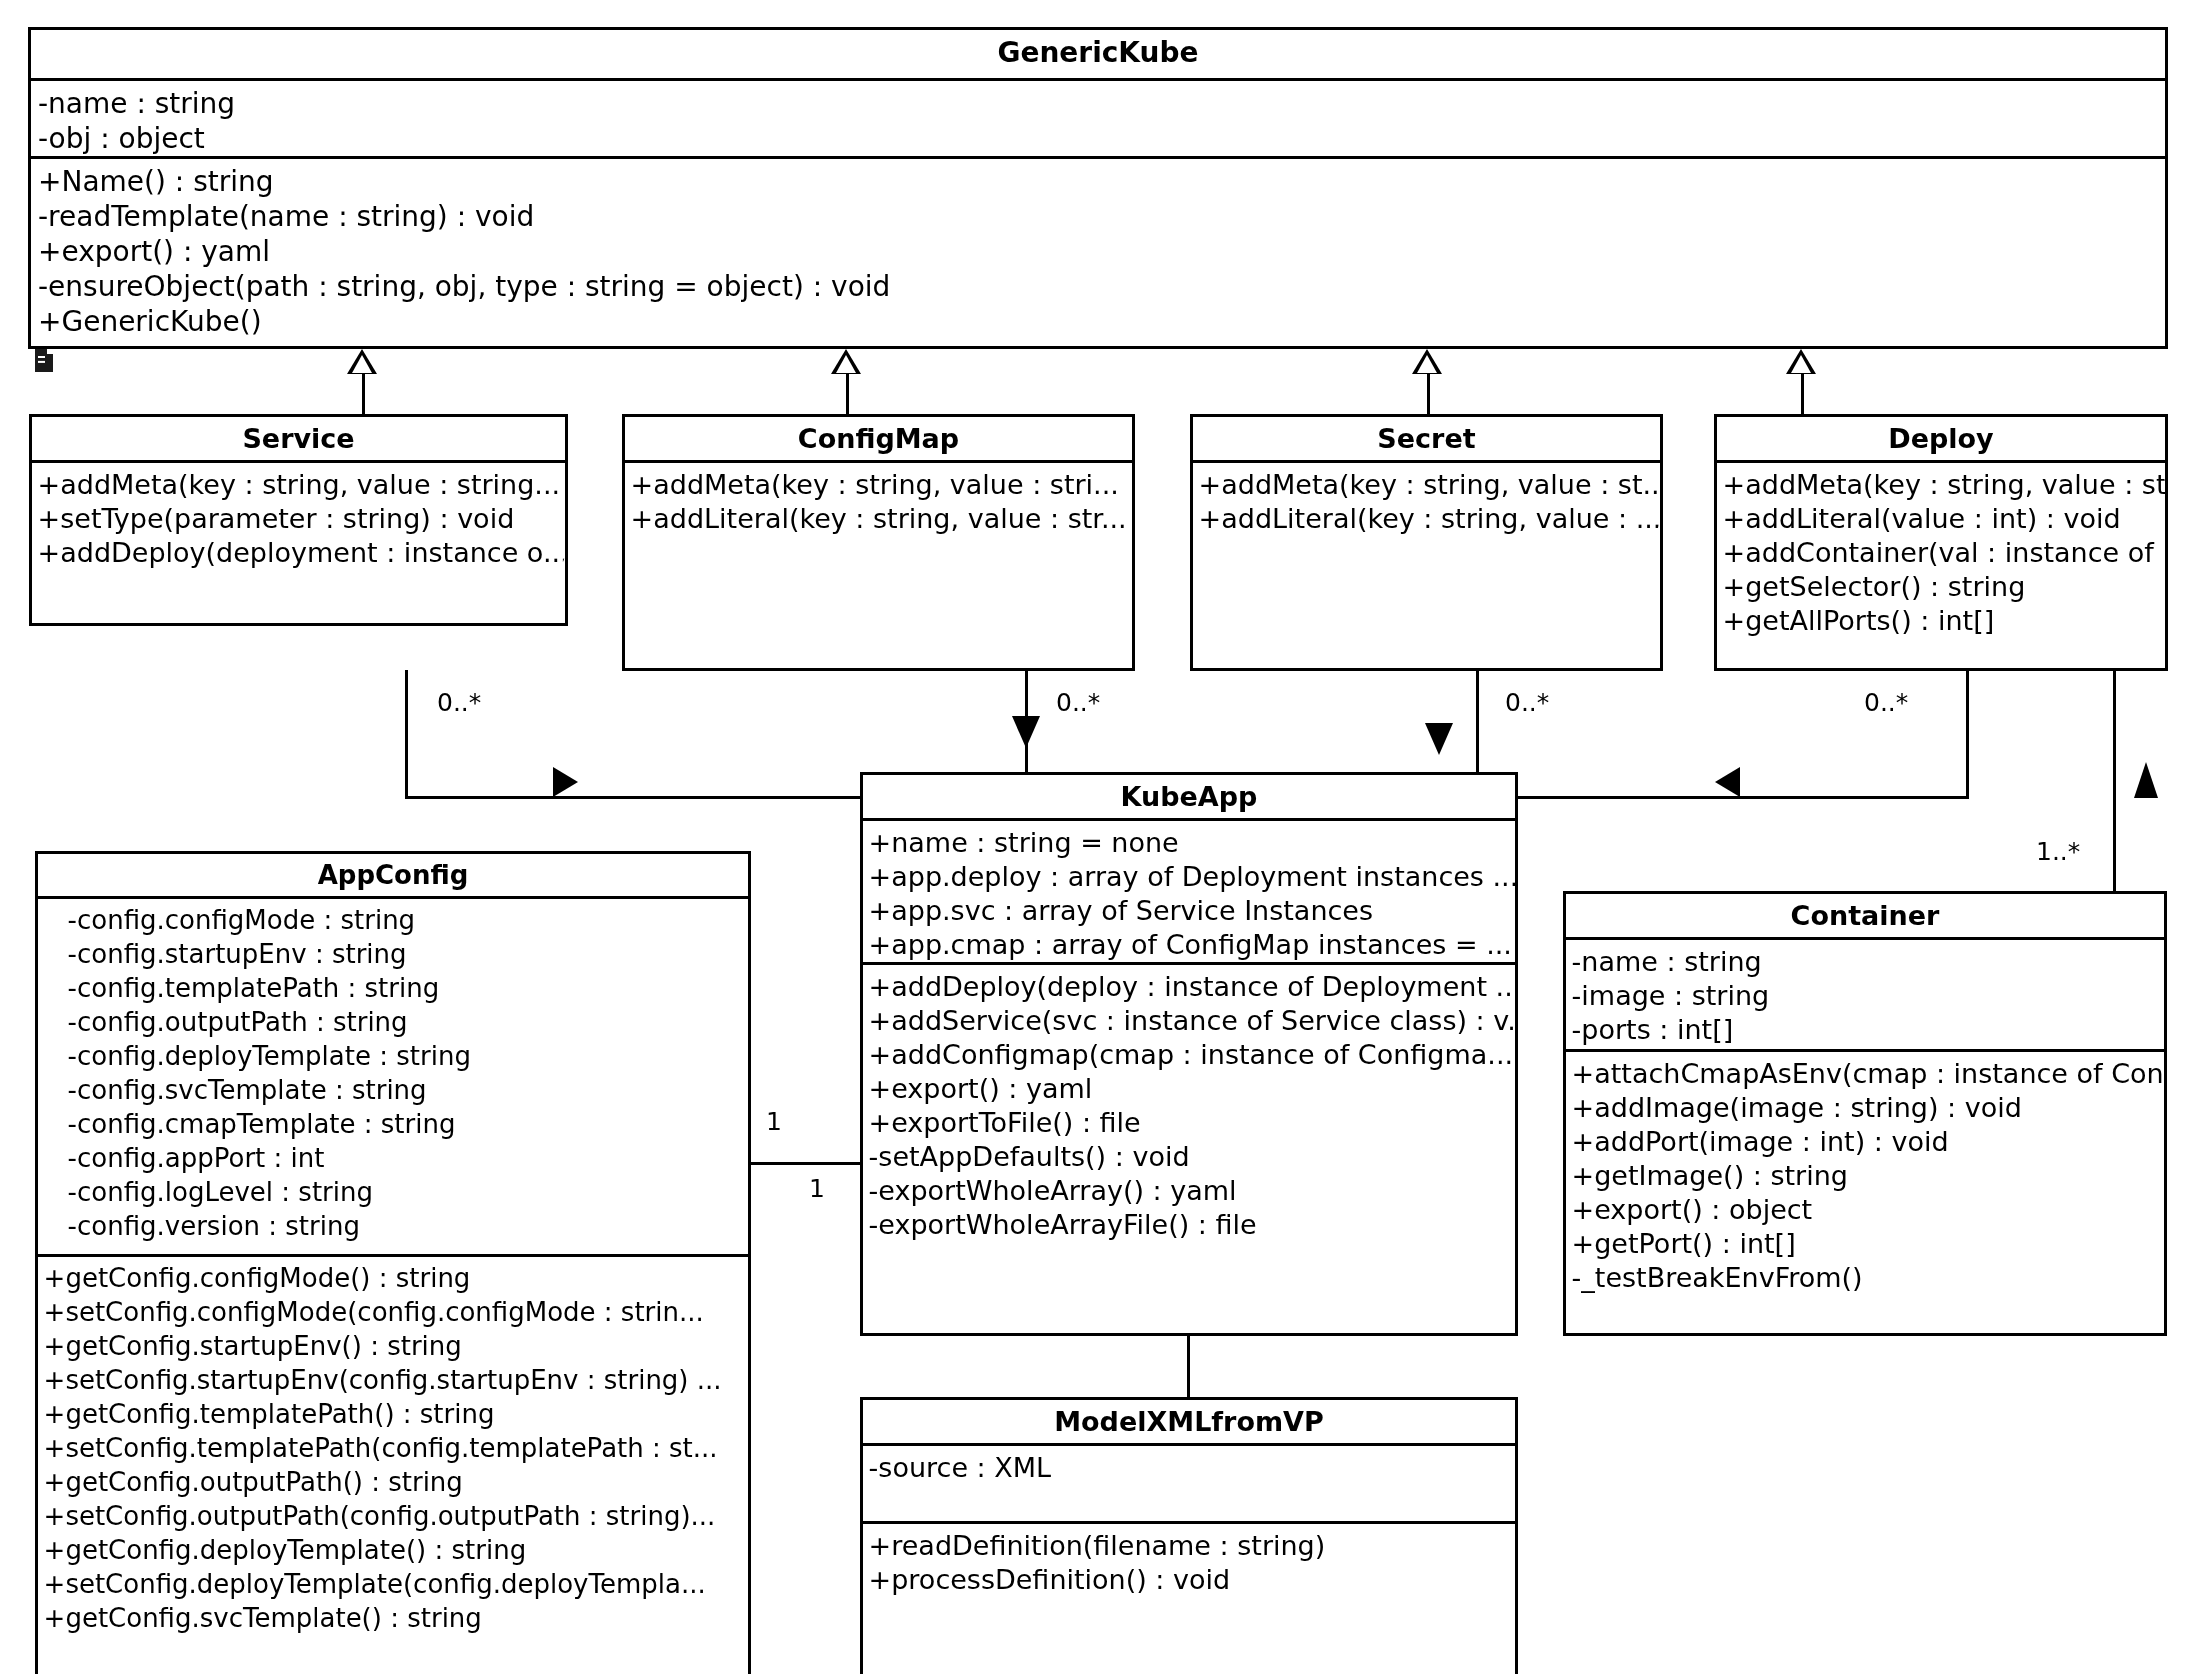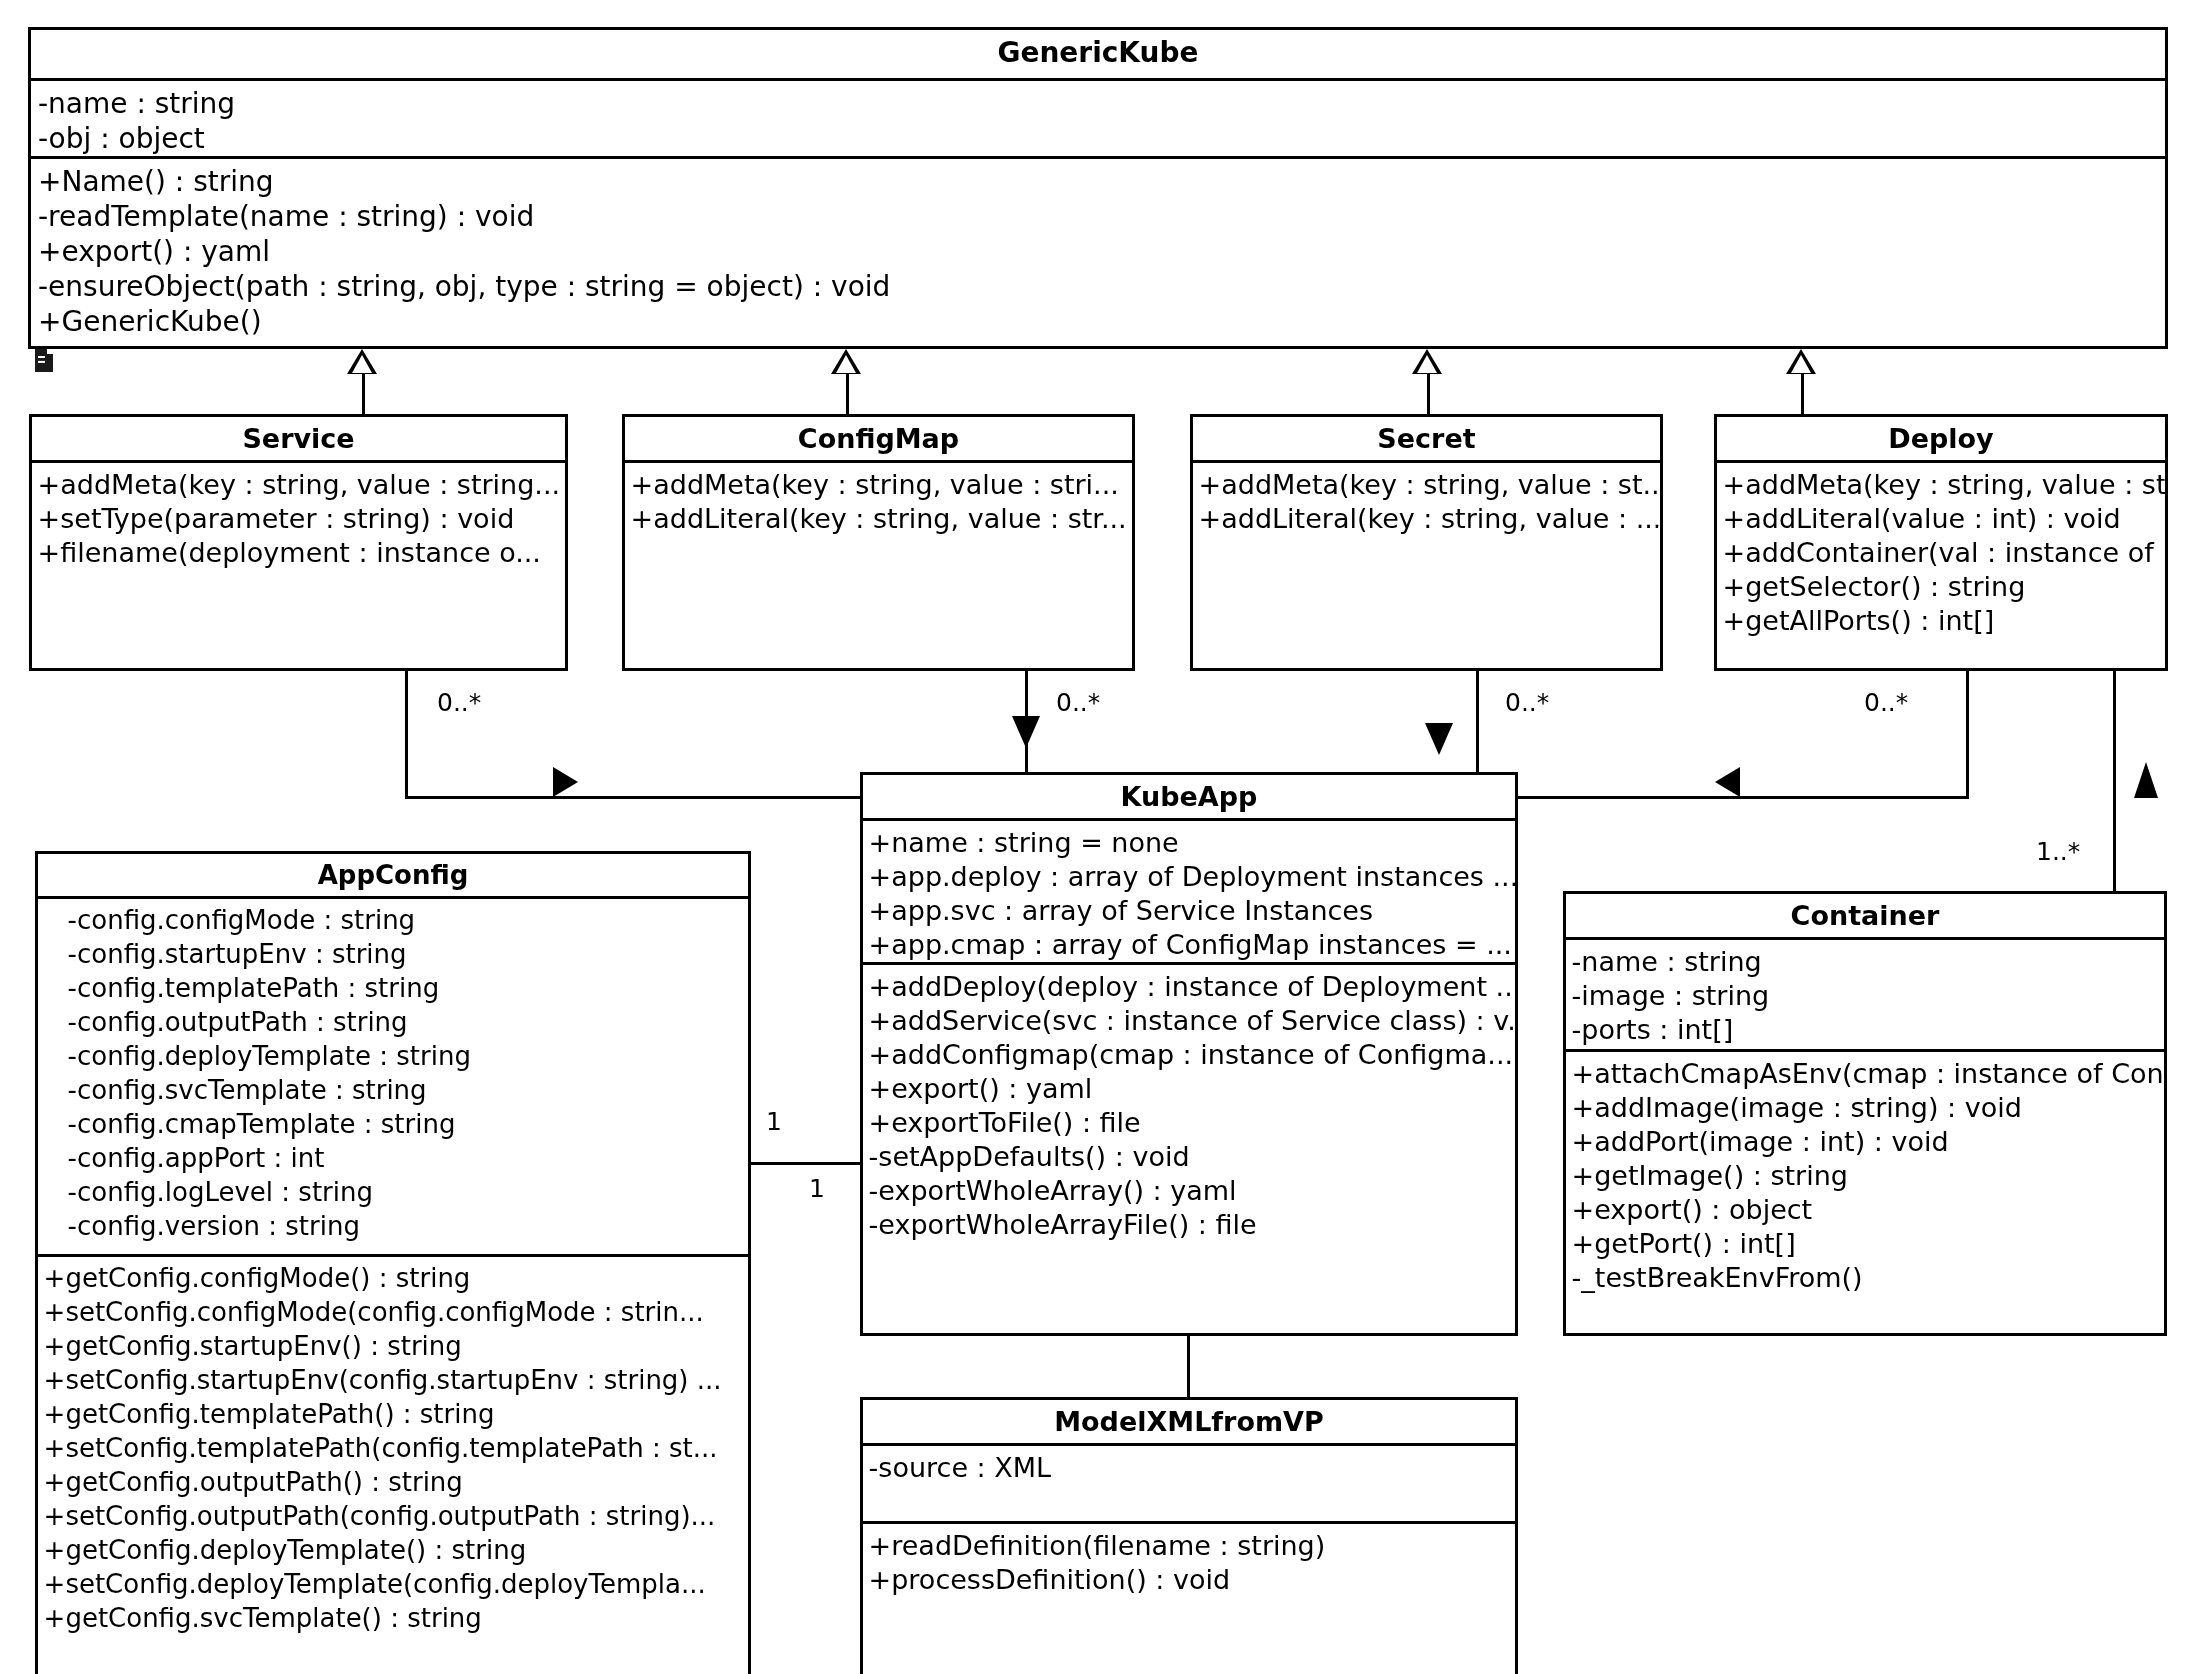--- a/index.html
+++ b/index.html
@@ -166,26 +166,26 @@
 
   <div class="line-v" style="left:846px; top:374px; height:41px;"></div>
   <div class="inherit-tri" style="left:831px; top:349px;"></div>
 
   <div class="line-v" style="left:1427px; top:374px; height:41px;"></div>
   <div class="inherit-tri" style="left:1412px; top:349px;"></div>
 
   <div class="line-v" style="left:1801px; top:374px; height:41px;"></div>
   <div class="inherit-tri" style="left:1786px; top:349px;"></div>
 
-  <div class="uml-class fs-mid" style="left:29px; top:414px; width:539px; height:257px;">
+  <div class="uml-class fs-mid" style="left:29px; top:414px; width:539px; height:212px;">
     <div class="uml-title">Service</div>
     <div class="uml-compartment last">
       <div class="uml-row">+addMeta(key : string, value : string...</div>
       <div class="uml-row">+setType(parameter : string) : void</div>
-      <div class="uml-row">+filename(deployment : instance o...</div>
+      <div class="uml-row">+addDeploy(deployment : instance o...</div>
     </div>
   </div>
 
   <div class="uml-class fs-mid" style="left:622px; top:414px; width:513px; height:257px;">
     <div class="uml-title">ConfigMap</div>
     <div class="uml-compartment last">
       <div class="uml-row">+addMeta(key : string, value : stri...</div>
       <div class="uml-row">+addLiteral(key : string, value : str...</div>
     </div>
   </div>

